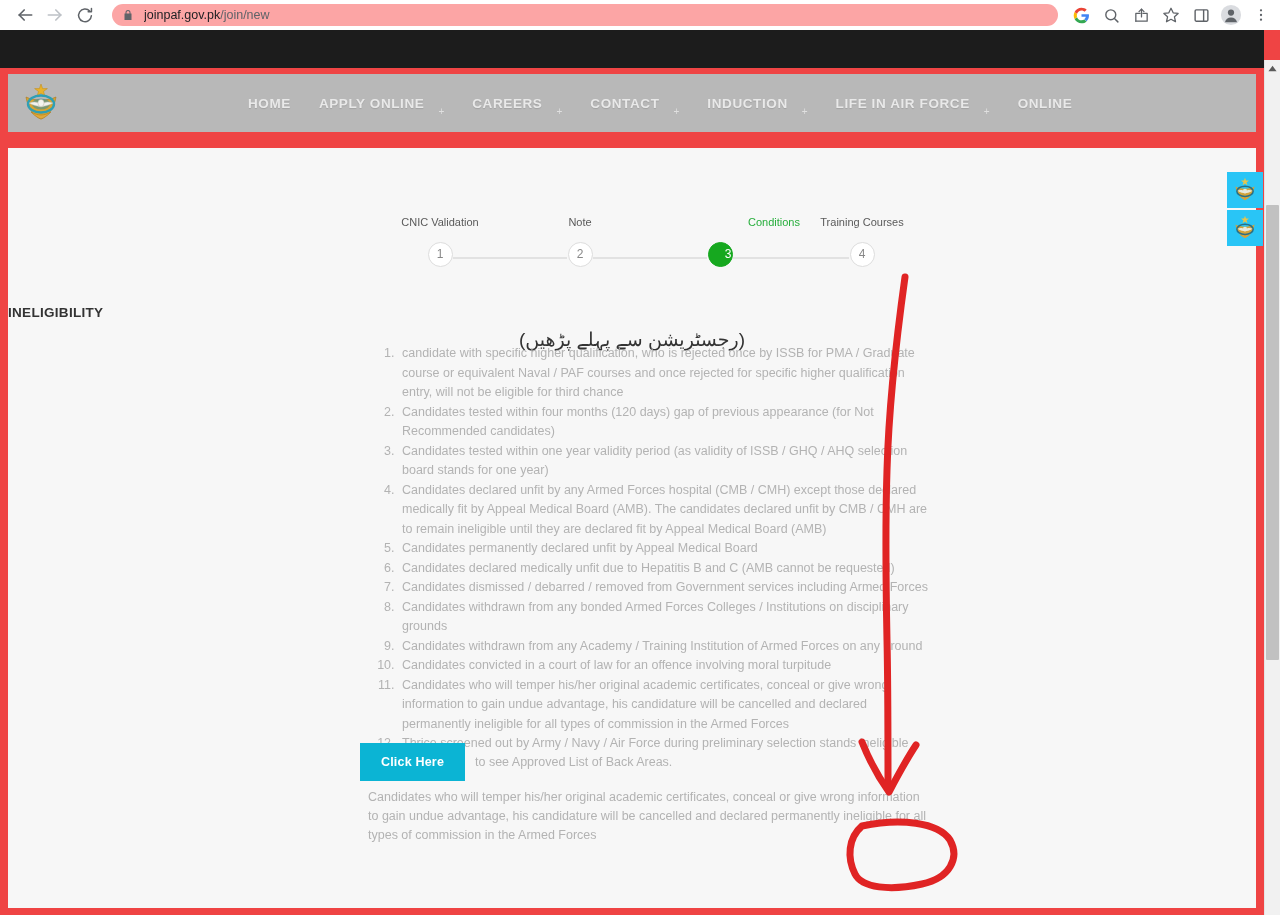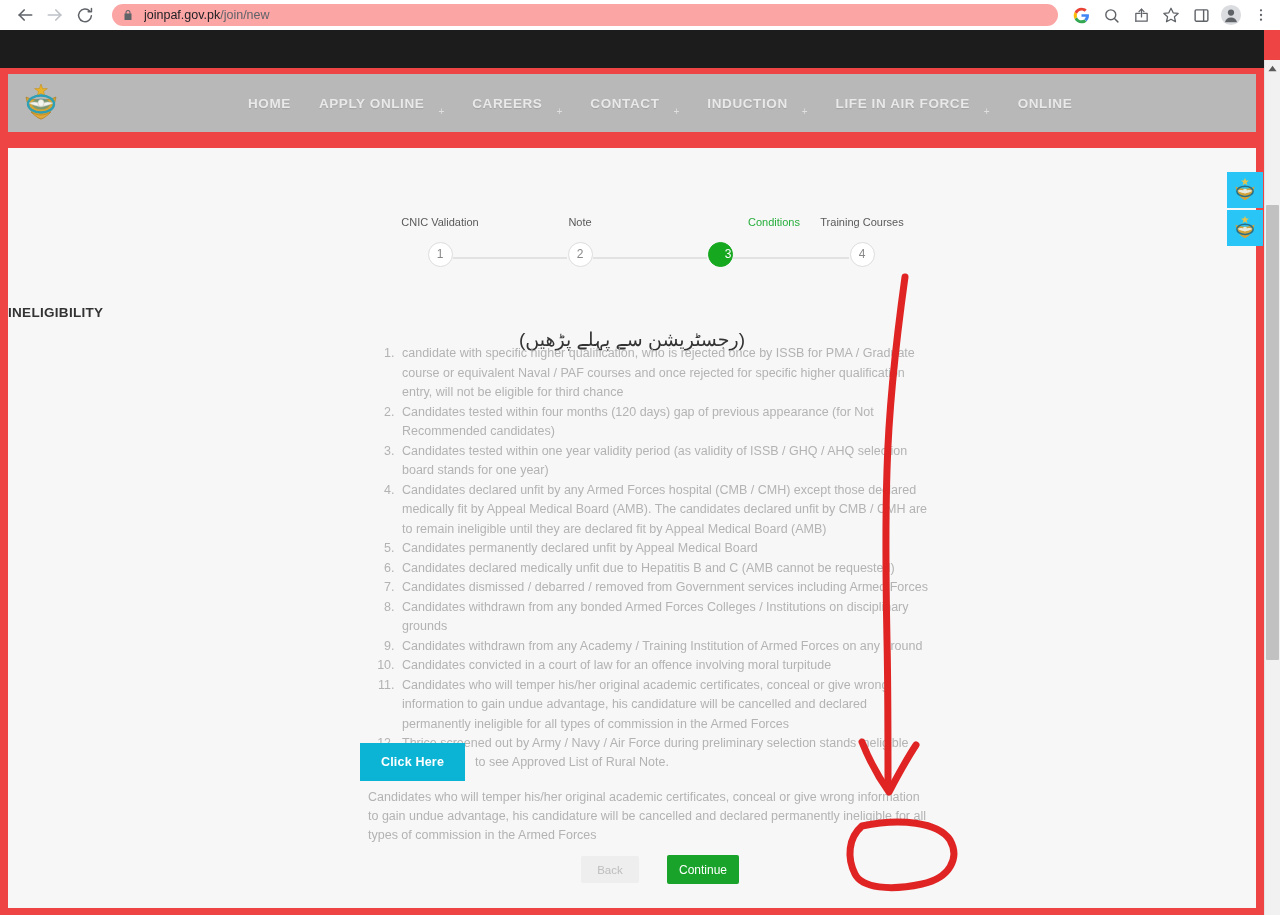--- a/index.html
+++ b/index.html
@@ -433,29 +433,25 @@
         <li>Candidates dismissed / debarred / removed from Government services including Armed Forces</li>
         <li>Candidates withdrawn from any bonded Armed Forces Colleges / Institutions on disciplinary grounds</li>
         <li>Candidates withdrawn from any Academy / Training Institution of Armed Forces on any ground</li>
         <li>Candidates convicted in a court of law for an offence involving moral turpitude</li>
         <li>Candidates who will temper his/her original academic certificates, conceal or give wrong information to gain undue advantage, his candidature will be cancelled and declared permanently ineligible for all types of commission in the Armed Forces</li>
         <li>Thrice screened out by Army / Navy / Air Force during preliminary selection stands ineligible</li>
       </ol>
 
     <div id="rural-row">
       <button id="click-here-button">Click Here</button>
-      <span id="rural-note">to see Approved List of Rural Note.</span>
+      <span id="rural-note">to see Approved List of Back Areas.</span>
     </div>
 
     <div id="tamper-warning">Candidates who will temper his/her original academic certificates, conceal or give wrong information to gain undue advantage, his candidature will be cancelled and declared permanently ineligible for all types of commission in the Armed Forces</div>
 
-    <div id="footer-buttons">
-      <button id="back-btn">Back</button>
-      <button id="continue-btn">Continue</button>
-    </div>
   </div>
 
   <div id="side-widgets">
     <div class="side-widget">
       <svg width="30" height="30" viewBox="0 0 44 44">
         <polygon points="22,4 23.4,8.2 27.8,8.2 24.2,10.9 25.6,15.1 22,12.5 18.4,15.1 19.8,10.9 16.2,8.2 20.6,8.2" fill="#e8c54a"></polygon>
         <path d="M8 17 C10 28 15 34 22 37 C29 34 34 28 36 17 C32 19 28 20 22 20 C16 20 12 19 8 17 Z" fill="#d3a33a"></path>
         <ellipse cx="22" cy="24" rx="12" ry="7.5" fill="none" stroke="#2a6f85" stroke-width="2.2"></ellipse>
         <ellipse cx="22" cy="23.5" rx="3" ry="3.4" fill="#e8e8dd"></ellipse>
         <path d="M11 23 C16 21 19 22 22 24 C25 22 28 21 33 23 C28 26 25 26 22 27 C19 26 16 26 11 23 Z" fill="#e8e8dd"></path>

